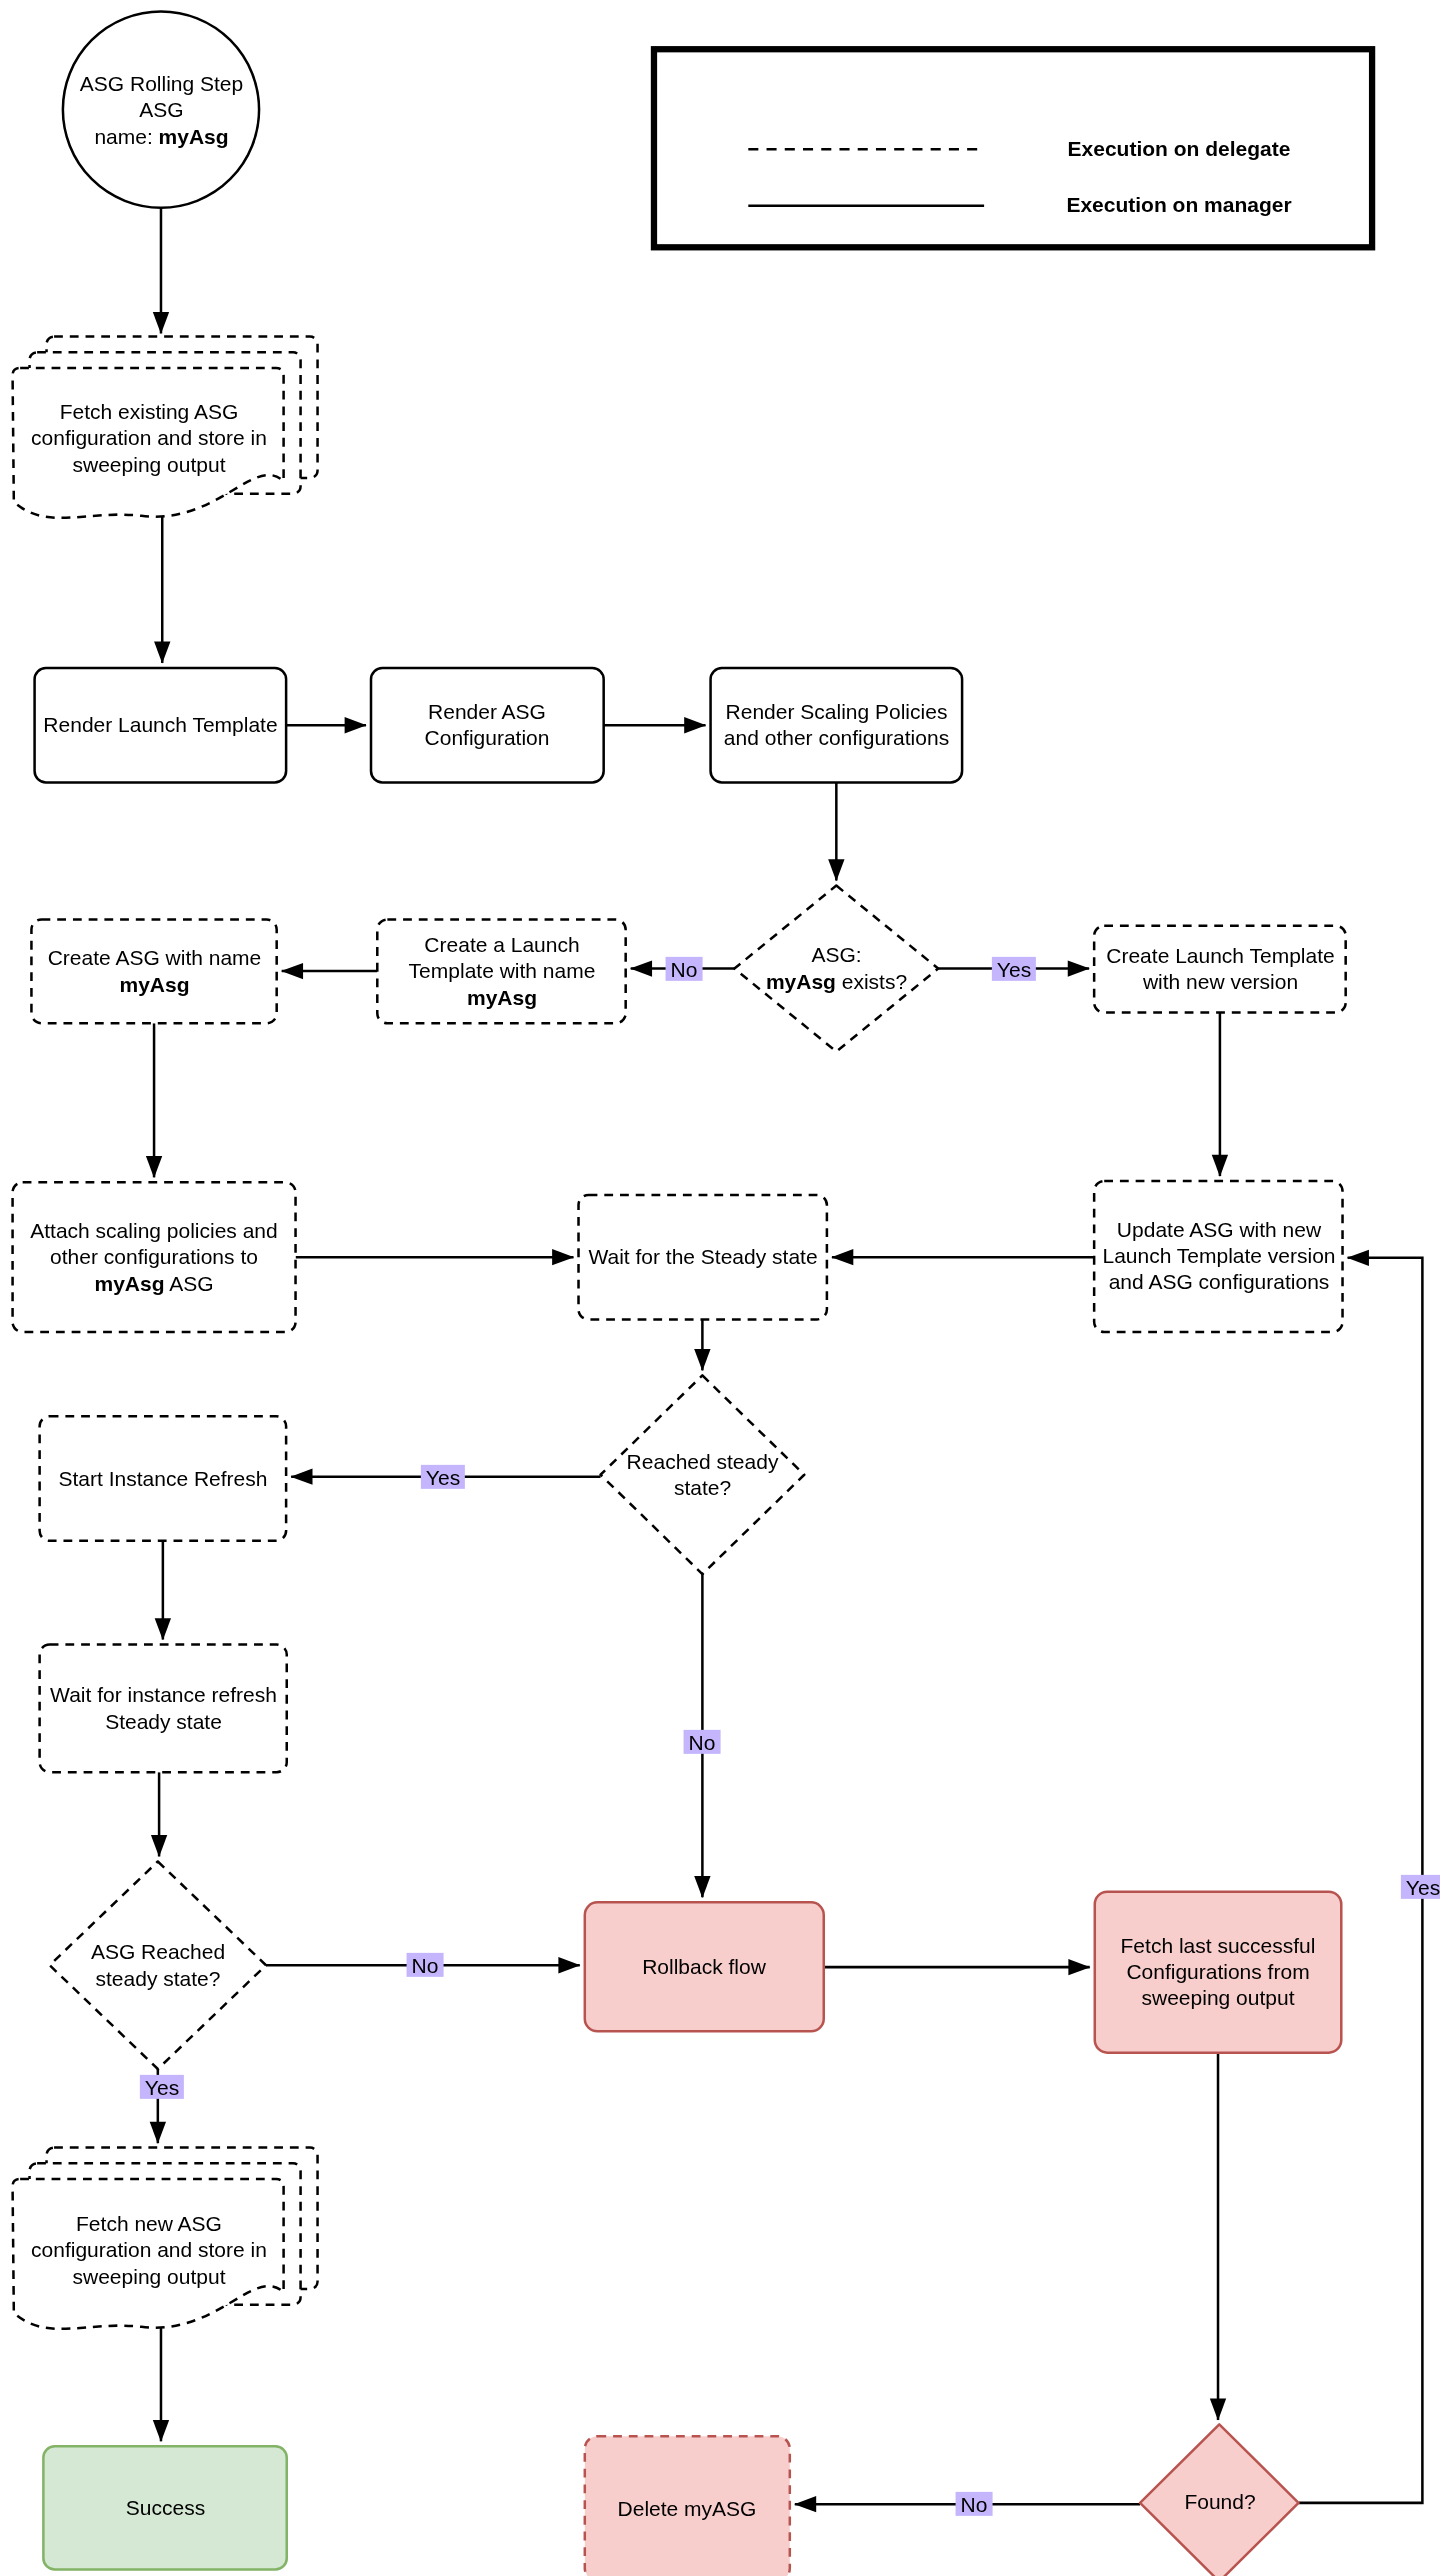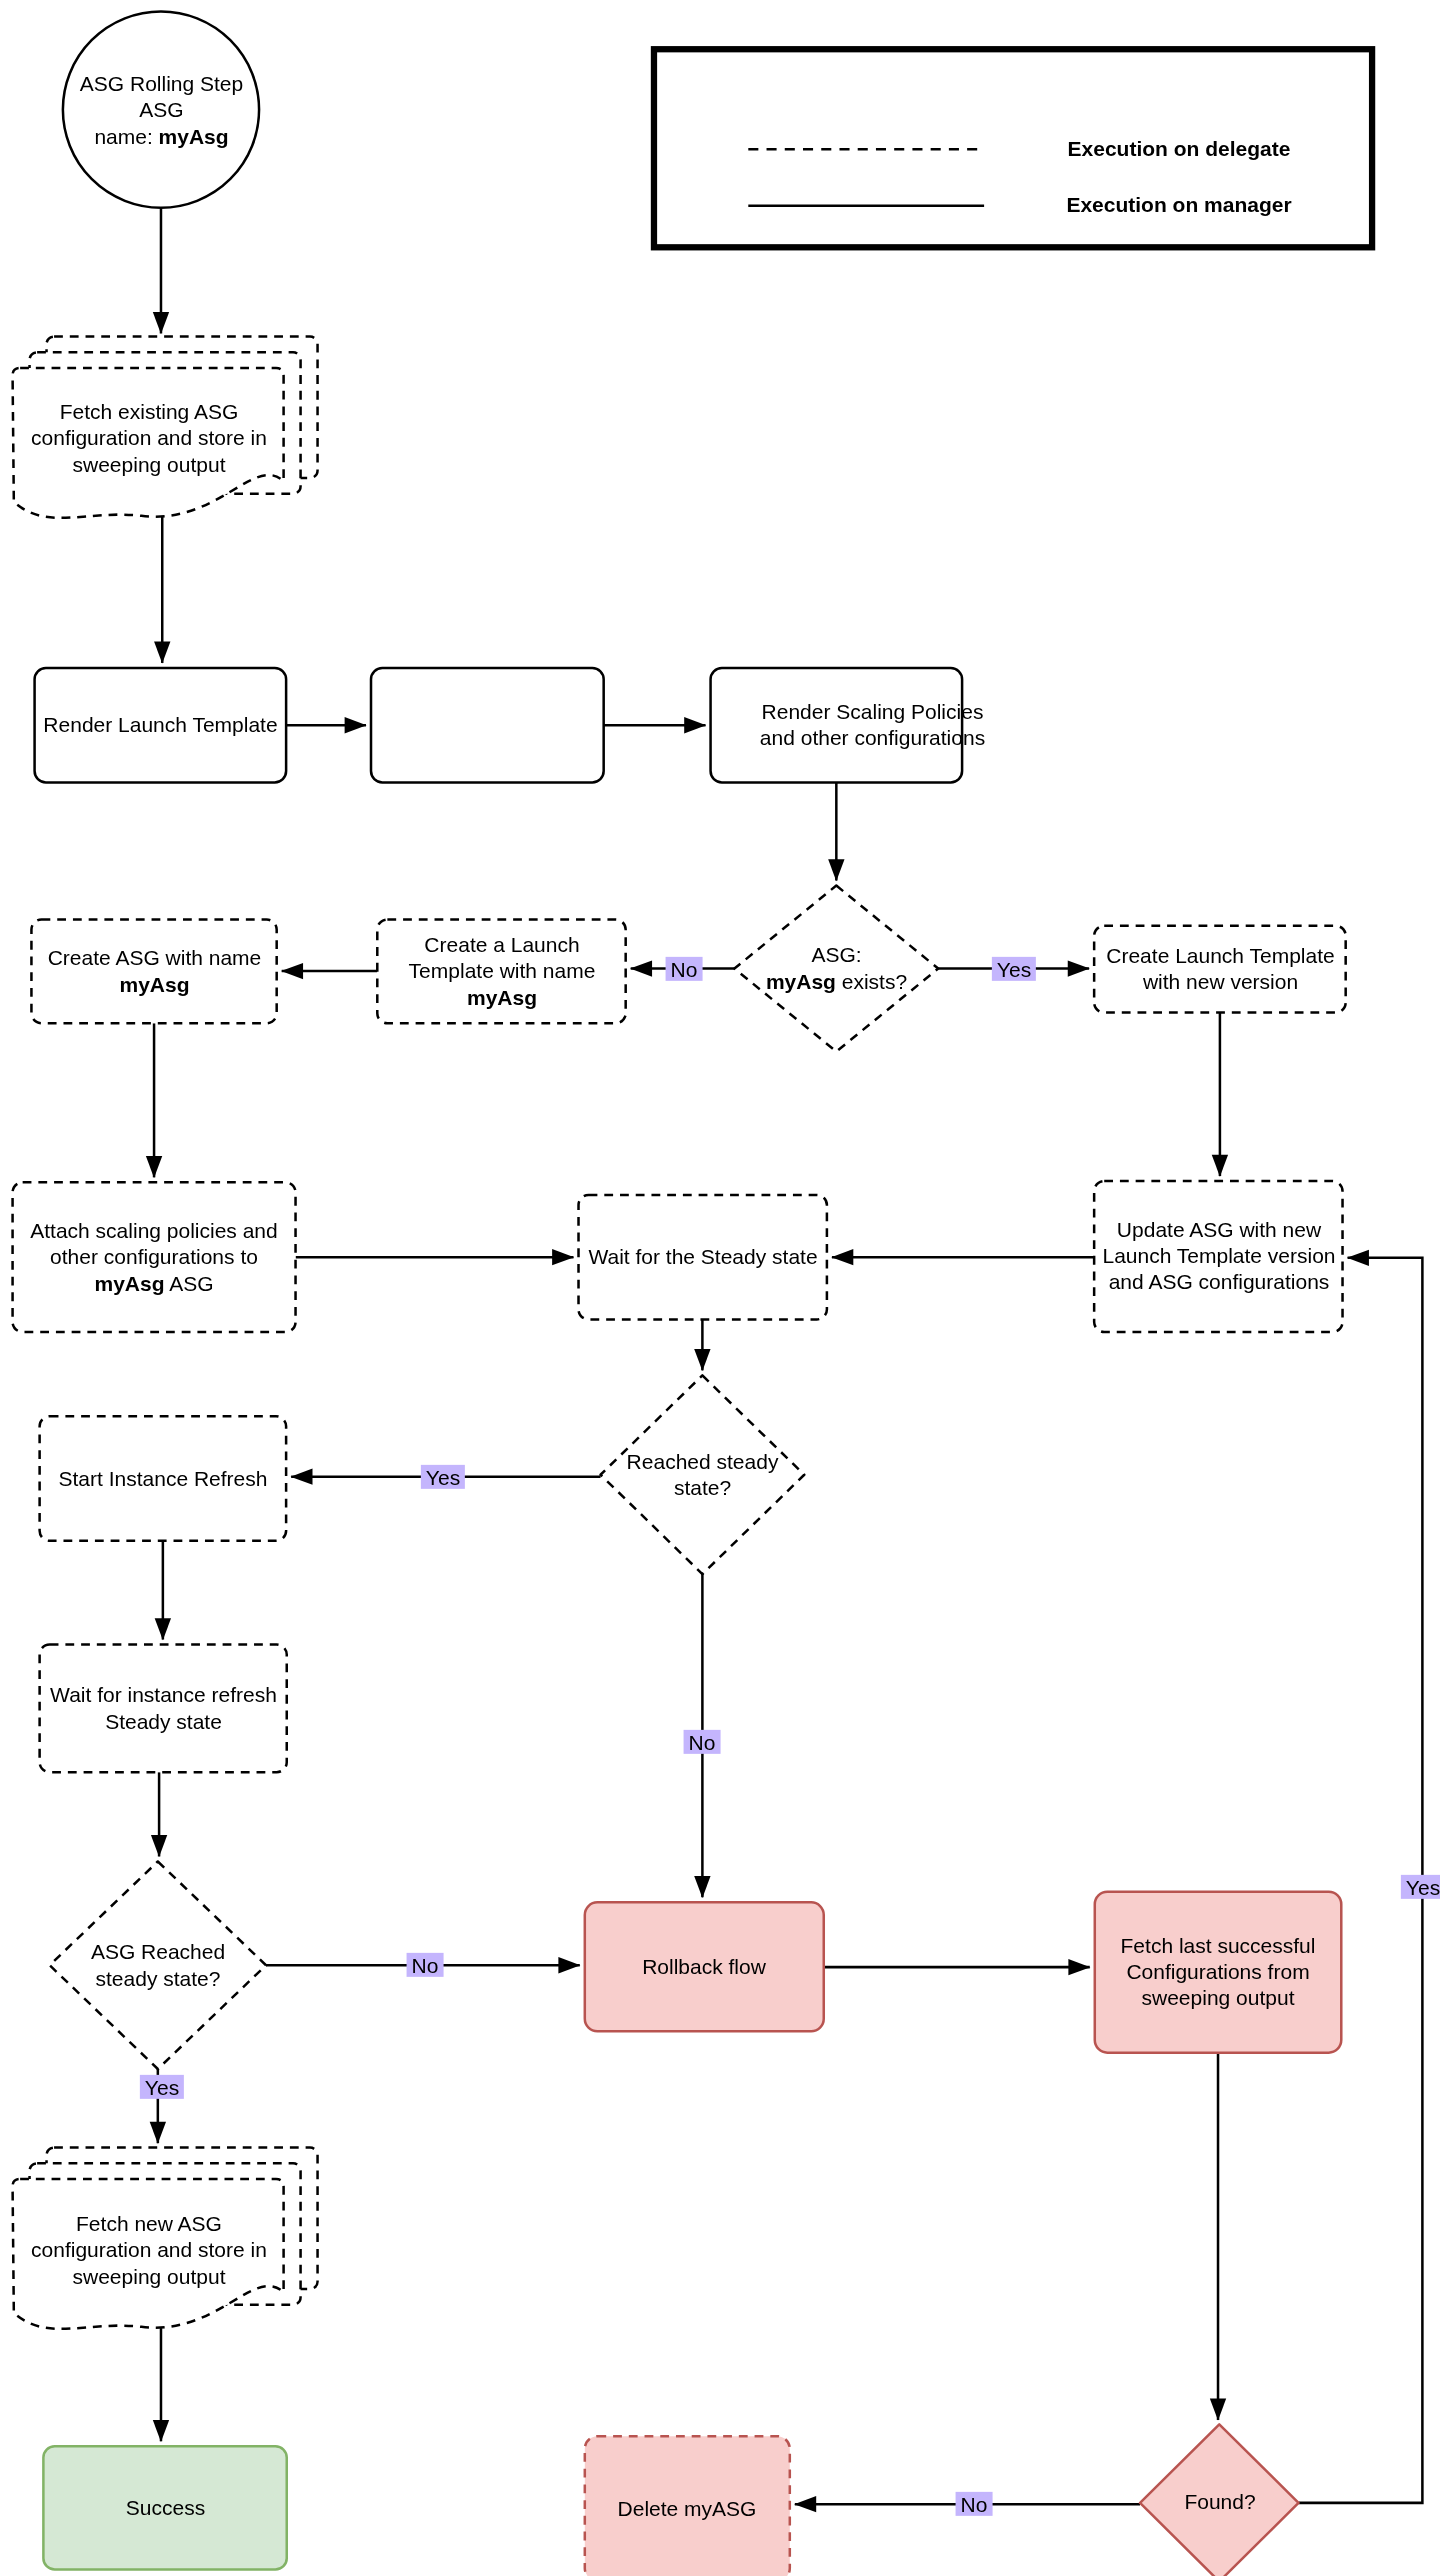--- a/index.html
+++ b/index.html
@@ -114,21 +114,24 @@
     </div>
   </div>
 
   <div class="nt" style="left:25px; top:377px; width:248px; height:123px;">
     <div class="tw"><span>Fetch existing ASG configuration and store in sweeping output</span></div>
   </div>
 
   <div class="nt" style="left:41px; top:674px; width:239px; height:102px;">
     <div class="tw"><span>Render Launch Template</span></div>
   </div>
-  <div class="nt" style="left:717px; top:674px; width:239px; height:102px;margin-left:36px;">
+  <div class="nt" style="left:374px; top:674px; width:226px; height:102px;">
+    <div class="tw"><span>Render ASG Configuration</span></div>
+  </div>
+  <div class="nt" style="left:717px; top:674px; width:239px; height:102px;">
     <div class="tw"><span>Render Scaling Policies and other configurations</span></div>
   </div>
 
   <div class="nt" style="left:758px; top:915px; width:157px; height:107px;">
     <div class="tw">
       <span>ASG:</span><br>
       <b>myAsg</b><span> exists?</span>
     </div>
   </div>
 

